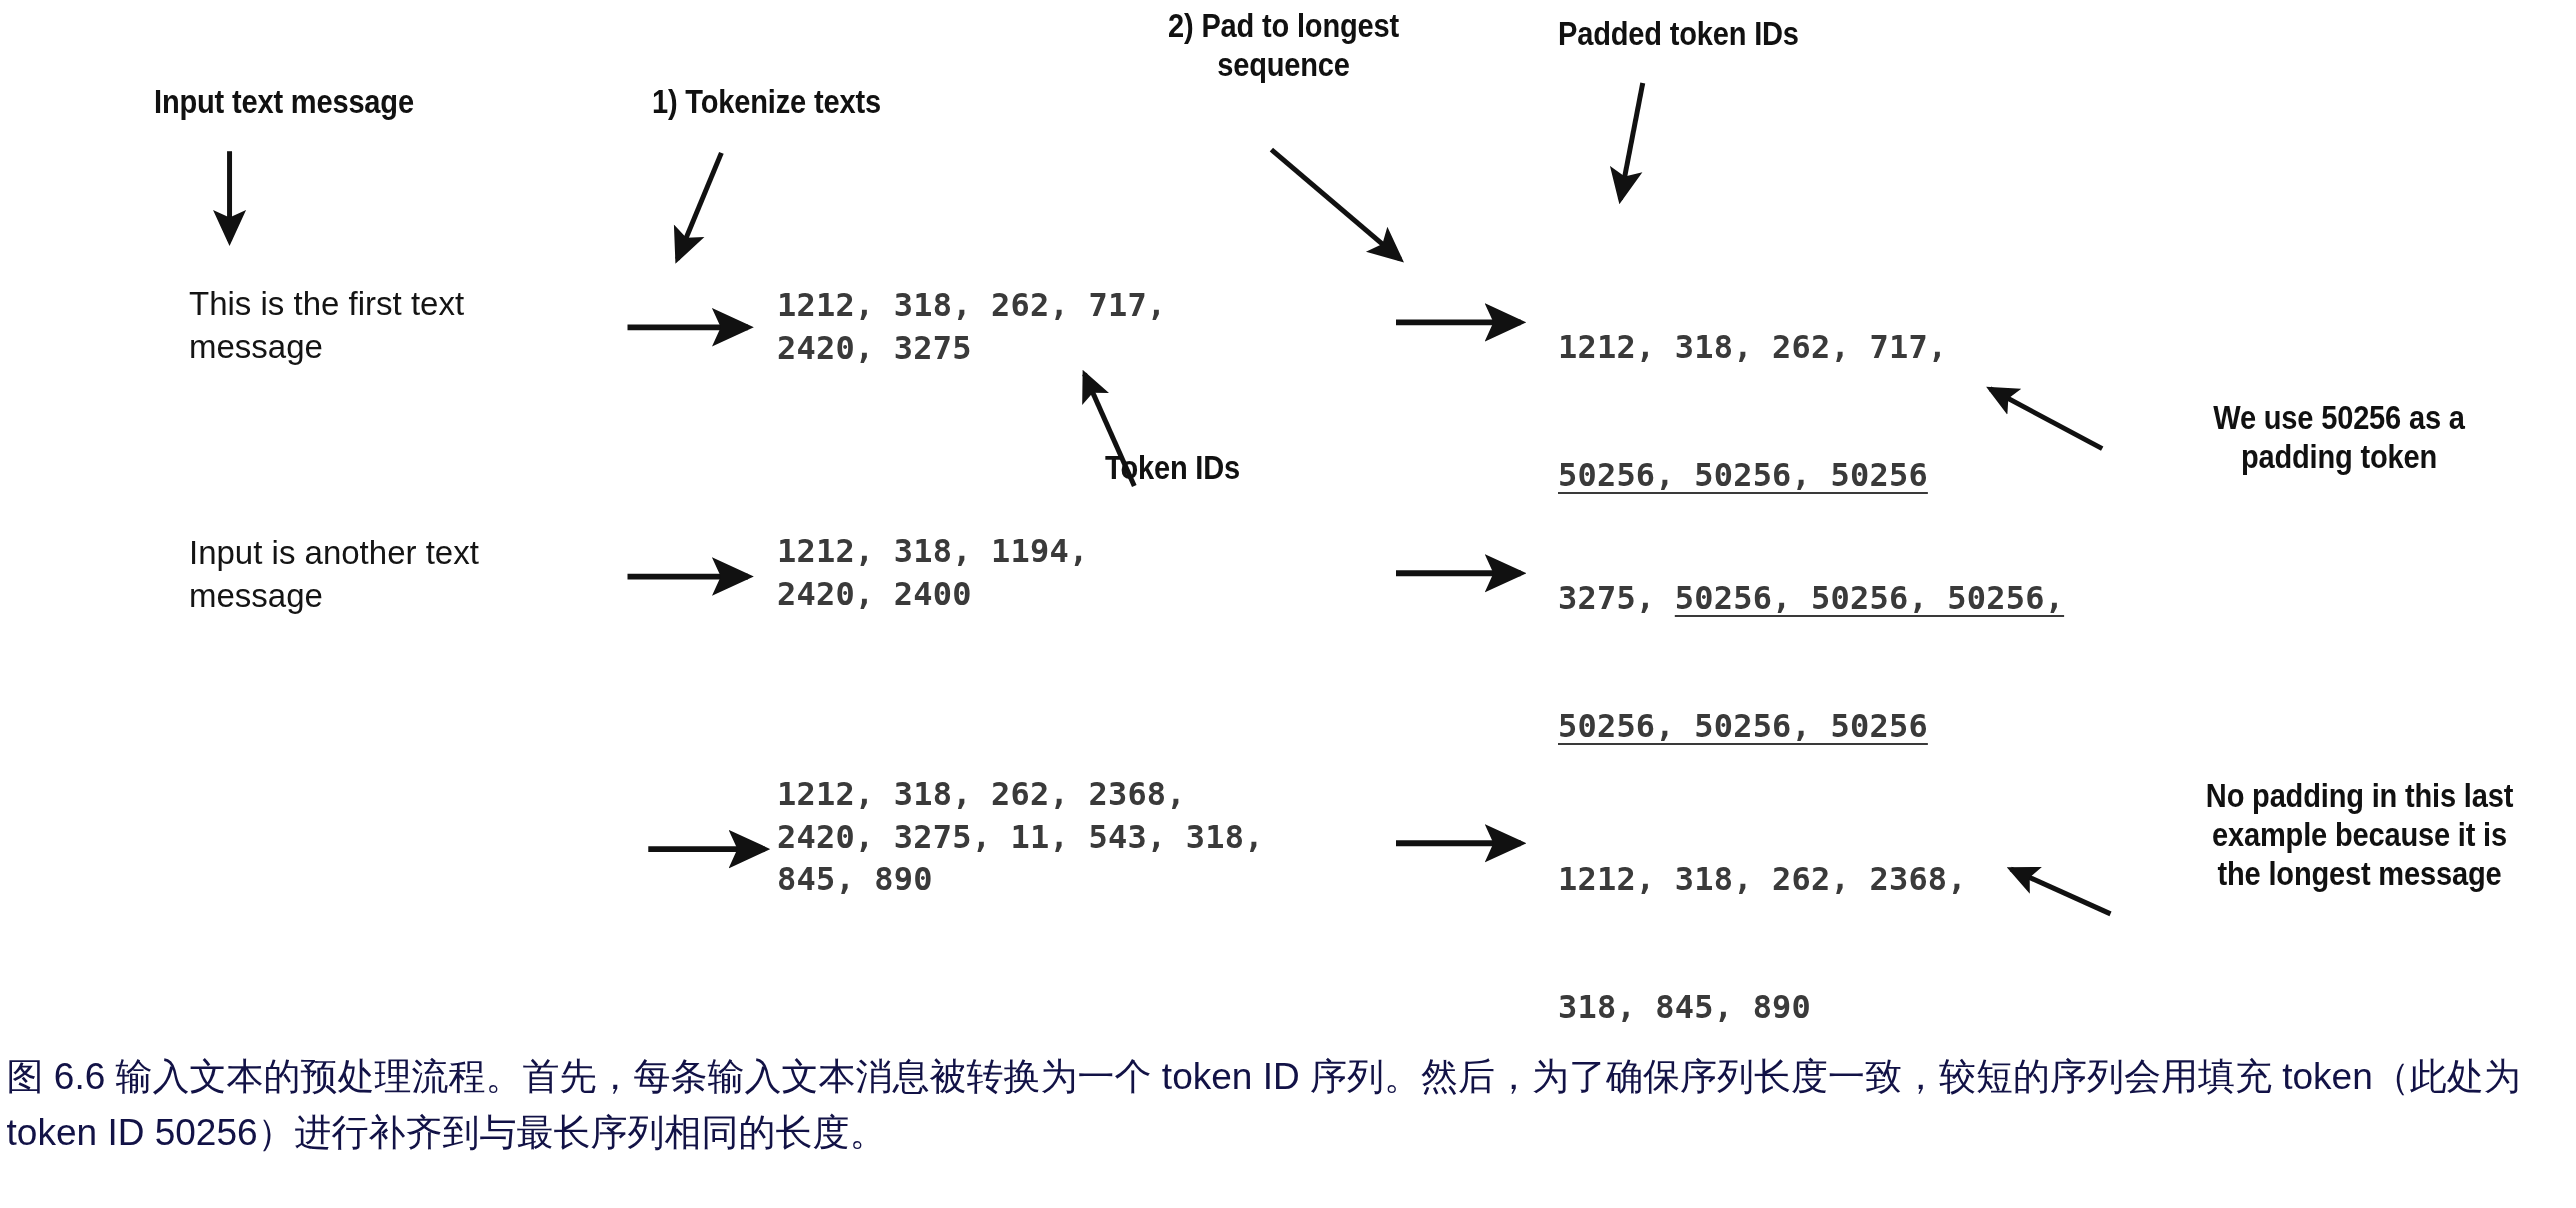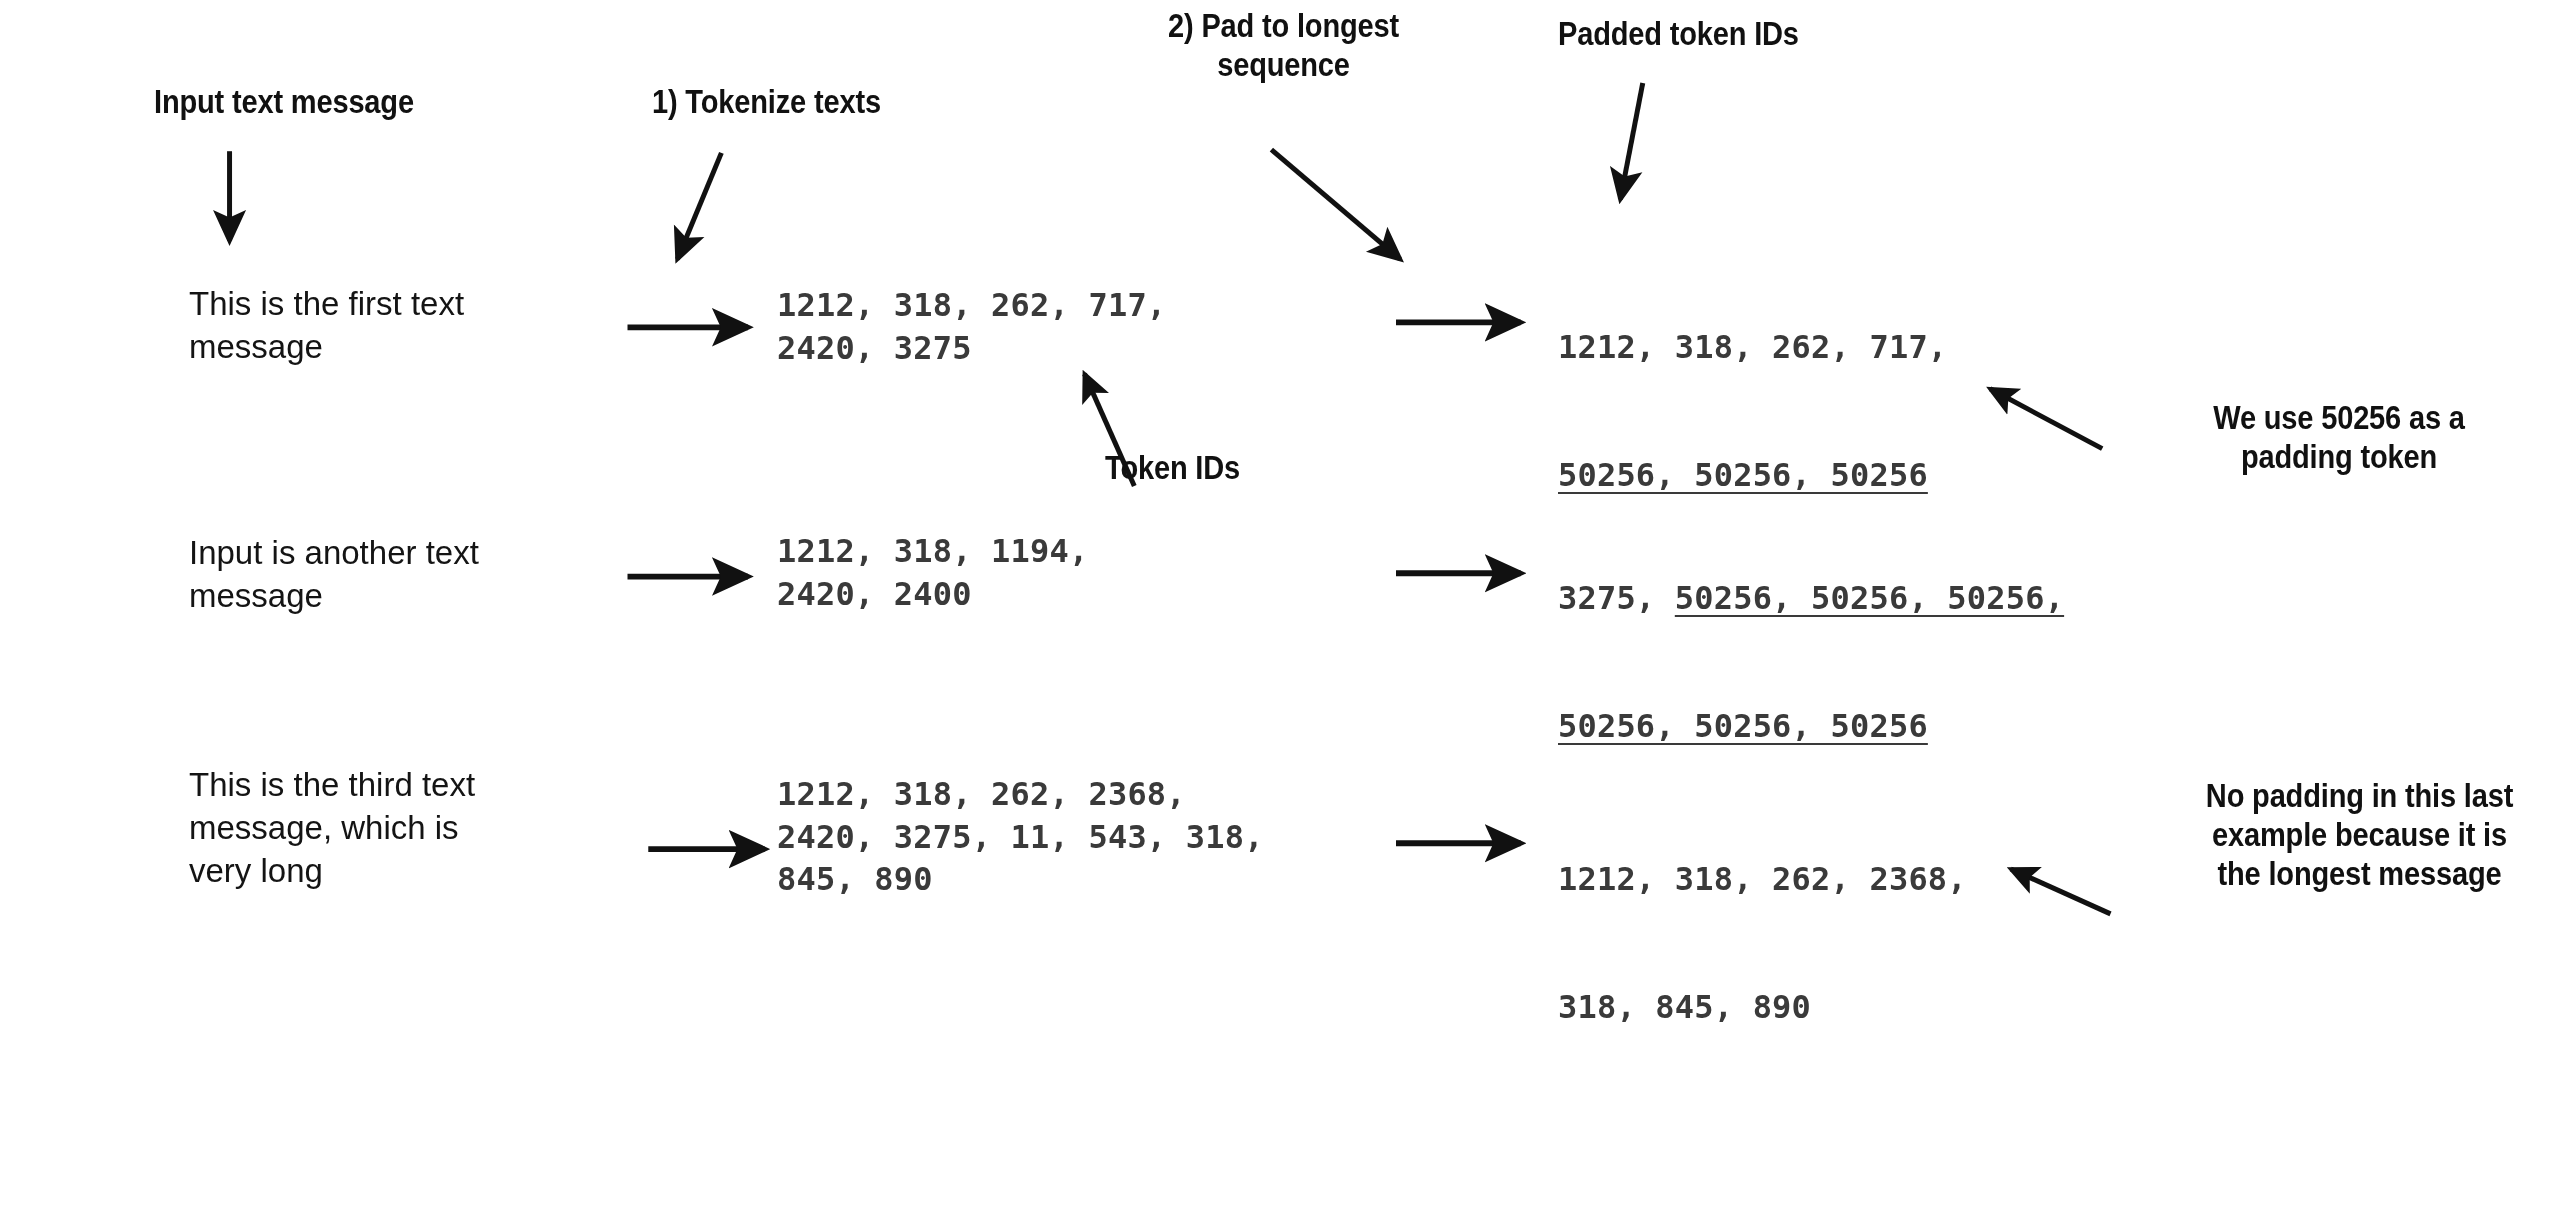--- a/index.html
+++ b/index.html
@@ -130,23 +130,20 @@
 message</div>
 
   <div class="mono" style="left:777px; top:530px;">1212, 318, 1194,
 2420, 2400</div>
 
   <div class="mono" style="left:1558px; top:492px;">
     <div><span>3275, </span><u>50256, 50256, 50256,</u></div>
     <div><u>50256, 50256, 50256</u></div>
   </div>
 
-  <div class="msg" style="left:189px; top:764px; width:465px;">This is the third text
-message, which is
-very long</div>
 
   <div class="mono" style="left:777px; top:773px;">1212, 318, 262, 2368,
 2420, 3275, 11, 543, 318,
 845, 890</div>
 
   <div class="mono" style="left:1558px; top:773px;">
     <div>1212, 318, 262, 2368,</div>
     <div>318, 845, 890</div>
   </div>
 
@@ -180,15 +177,16 @@
 
     <line x1="780" y1="1022" x2="920" y2="1022" stroke="#111111" stroke-width="7" marker-end="url(#ah)"></line>
 
     <line x1="1680" y1="1015" x2="1830" y2="1015" stroke="#111111" stroke-width="7" marker-end="url(#ah)"></line>
 
     <line x1="2530" y1="540" x2="2395" y2="468" stroke="#111111" stroke-width="6" marker-end="url(#ah2)"></line>
 
     <line x1="2540" y1="1100" x2="2420" y2="1046" stroke="#111111" stroke-width="6" marker-end="url(#ah2)"></line>
   </svg>
 
+  <div class="caption">图 6.6 输入文本的预处理流程。首先，每条输入文本消息被转换为一个 token ID 序列。然后，为了确保序列长度一致，较短的序列会用填充 token（此处为 token ID 50256）进行补齐到与最长序列相同的长度。</div>
 
 </div>
 
 
 </body></html>

